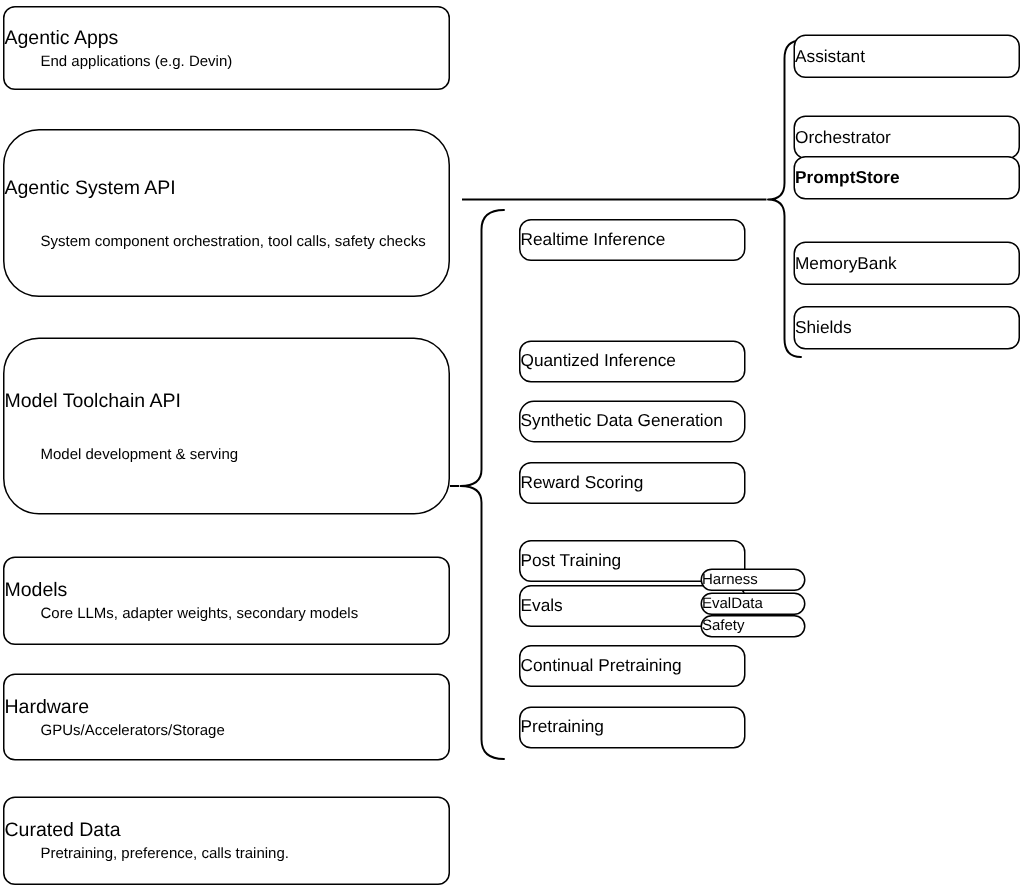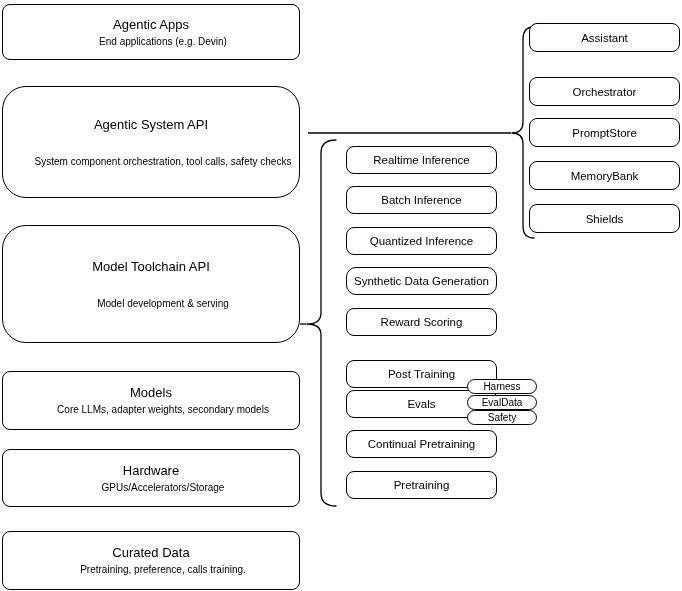--- a/index.html
+++ b/index.html
@@ -21,21 +21,21 @@
     left: 0; top: 0;
     width: 682px; height: 591px;
   }
   .node {
     position: absolute;
     box-sizing: border-box;
     border: 1px solid #000000;
     background: #ffffff;
     display: flex;
     flex-direction: column;
-    align-items: center;
+    align-items: flex-start;
     justify-content: center;
     text-align: center;
   }
   .node .title { font-size: 13px; line-height: 16px; }
   .node .subtitle { font-size: 10px; line-height: 13px; margin-top: 2px; padding-left: 24px; }
 
   
   .lbox { left: 2px; width: 298px; border-radius: 8px; }
   .lbox.biground { border-radius: 24px; gap: 20px; }
   .lb1 { top: 4px;   height: 56px; }
@@ -74,21 +74,21 @@
   .p3 { top: 410px; }
 
   
   .rbox {
     left: 529px; width: 151px; height: 29px;
     border-radius: 8px;
     font-size: 11.5px;
   }
   .rb1 { top: 23px; }
   .rb2 { top: 77px; }
-  .rb3 { top: 118px; }
+  .rb3 { top: 104px; font-weight: bold; }
   .rb4 { top: 161px; }
   .rb5 { top: 204px; }
 </style>
 </head>
 <body>
 
 <div class="canvas">
 
   <svg class="overlay" viewBox="0 0 682 591">
 
@@ -120,21 +120,20 @@
   <div class="node lbox lb5">
     <div class="title">Hardware</div>
     <div class="subtitle">GPUs/Accelerators/Storage</div>
   </div>
   <div class="node lbox lb6">
     <div class="title">Curated Data</div>
     <div class="subtitle">Pretraining, preference, calls training.</div>
   </div>
 
   <div class="node mbox mb1">Realtime Inference</div>
-  <div class="node mbox mb2">Batch Inference</div>
   <div class="node mbox mb3">Quantized Inference</div>
   <div class="node mbox mb4">Synthetic Data Generation</div>
   <div class="node mbox mb5">Reward Scoring</div>
   <div class="node mbox mb6">Post Training</div>
   <div class="node mbox mb7">Evals</div>
   <div class="node mbox mb8">Continual Pretraining</div>
   <div class="node mbox mb9">Pretraining</div>
 
   <div class="node pill p1">Harness</div>
   <div class="node pill p2">EvalData</div>

